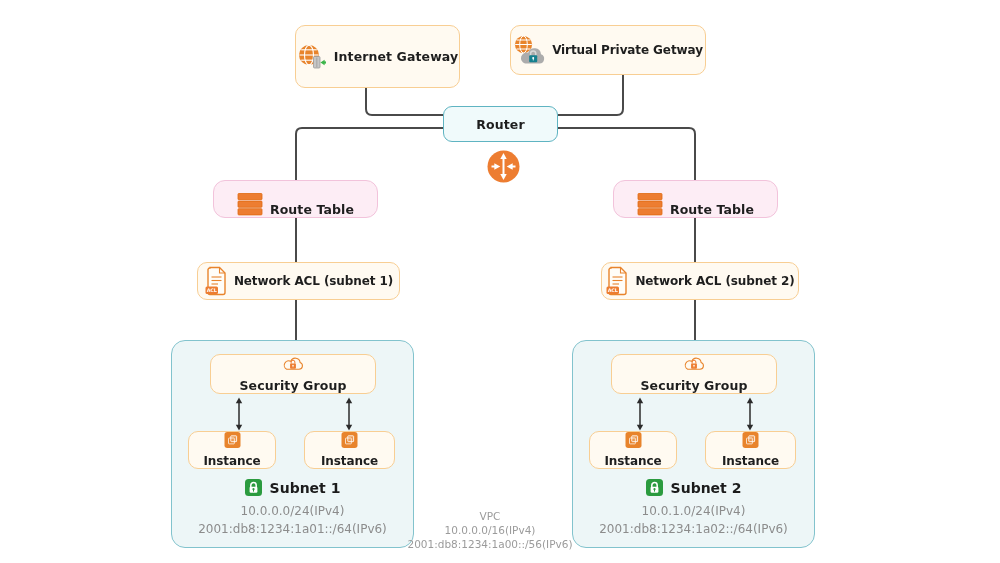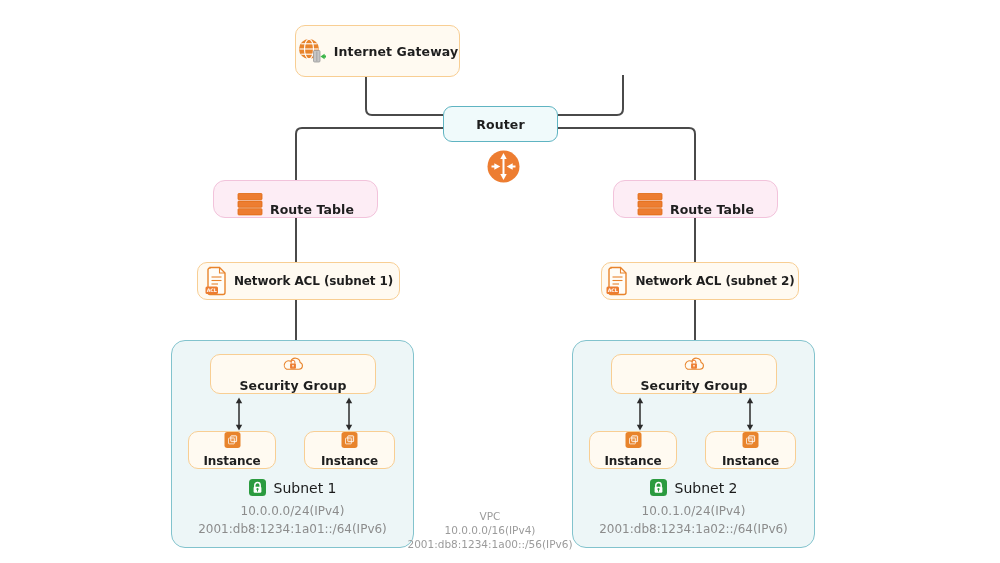--- a/index.html
+++ b/index.html
@@ -11,21 +11,21 @@
   .cream{background:#FFFAF1;border:1.5px solid #F8CE93;border-radius:10px;}
   .pink{background:#FDEDF5;border:1.5px solid #F2C3DB;border-radius:12px;align-items:flex-end;}
   .routerbox{background:#F0FAFB;border:1.6px solid #5FB4C2;border-radius:9px;}
   .lbl{font-size:12.5px;font-weight:700;color:#1e1e1e;white-space:nowrap;letter-spacing:.1px;}
   .lbl.sm{font-size:12px;letter-spacing:-.1px;}
   .subnet{position:absolute;background:#EDF6F7;border:1.6px solid #82C3CD;border-radius:14px;z-index:1;}
   .subnet .node{z-index:2;flex-direction:column;}
   .darrow{position:absolute;z-index:2;}
   .subnet-title{position:absolute;left:0;width:100%;display:flex;align-items:center;
                 justify-content:center;gap:8px;}
-  .subnet-title .name{font-size:14px;font-weight:400;color:#1b1b1b;}
+  .subnet-title .name{font-size:14px;font-weight:700;color:#1b1b1b;}
   .ip{position:absolute;left:0;width:100%;text-align:center;font-size:12px;color:#8C8C8C;
       white-space:nowrap;}
   .vpc-block{position:absolute;left:390px;top:509px;width:200px;text-align:center;z-index:1;}
   .vpc-line{font-size:10.5px;color:#9B9B9B;line-height:14px;white-space:nowrap;}
   .ricon{position:absolute;z-index:2;}
 </style>
 </head>
 <body>
 
 <div class="canvas">
@@ -36,35 +36,50 @@
       <path d="M623 75 L623 109 Q623 115 617 115 L558 115"></path>
       <path d="M443 128 L302 128 Q296 128 296 134 L296 180"></path>
       <path d="M558 128 L689 128 Q695 128 695 134 L695 180"></path>
       <path d="M296 218 L296 262"></path>
       <path d="M296 300 L296 340"></path>
       <path d="M695 218 L695 262"></path>
       <path d="M695 300 L695 340"></path>
     </g>
   </svg>
 
-  <div class="node cream" style="left:295px;top:25px;width:165px;height:52px">
+  <div class="node cream" style="left:295px;top:25px;width:165px;height:63px">
     <svg width="30" height="28" viewBox="0 0 30 28">
       <circle cx="12" cy="12" r="10" fill="#E8842C"></circle>
       <ellipse cx="12" cy="12" rx="4.5" ry="9.8" fill="none" stroke="#fff" stroke-width="1.1"></ellipse>
       <line x1="2.4" y1="12" x2="21.6" y2="12" stroke="#fff" stroke-width="1.1"></line>
       <line x1="4.2" y1="6.8" x2="19.8" y2="6.8" stroke="#fff" stroke-width="1.1"></line>
       <line x1="4.2" y1="17.2" x2="19.8" y2="17.2" stroke="#fff" stroke-width="1.1"></line>
       <rect x="16.5" y="13.5" width="6.5" height="11.5" rx="1" fill="#C6C6C6" stroke="#9a9a9a" stroke-width="0.8"></rect>
       <line x1="19.8" y1="14.5" x2="19.8" y2="24.2" stroke="#9a9a9a" stroke-width="0.8"></line>
       <line x1="29" y1="19.5" x2="26" y2="19.5" stroke="#3CB54A" stroke-width="2.2"></line>
       <path d="M23.4 19.5 l4.2 -2.7 v5.4 Z" fill="#3CB54A"></path>
     </svg>
     <span class="lbl">Internet Gateway</span>
   </div>
 
+  <div class="node cream" style="left:510px;top:25px;width:196px;height:50px">
+    <svg width="32" height="31" viewBox="0 0 32 31">
+      <circle cx="10.5" cy="9.5" r="8.6" fill="#E8842C"></circle>
+      <ellipse cx="10.5" cy="9.5" rx="3.8" ry="8.4" fill="none" stroke="#fff" stroke-width="1"></ellipse>
+      <line x1="2.2" y1="9.5" x2="18.8" y2="9.5" stroke="#fff" stroke-width="1"></line>
+      <line x1="3.6" y1="5" x2="17.4" y2="5" stroke="#fff" stroke-width="1"></line>
+      <line x1="3.6" y1="14" x2="17.4" y2="14" stroke="#fff" stroke-width="1"></line>
+      <path d="M12 28.5 h14.5 a4.8 4.8 0 0 0 1.5 -9.3 a6.6 6.6 0 0 0 -12.8 -1.5 a5.1 5.1 0 0 0 -3.2 10.8 Z" fill="#ACACAC"></path>
+      <path d="M17.6 20.5 v-2 a2.6 2.6 0 0 1 5.2 0 v2" fill="none" stroke="#D8D8D8" stroke-width="1.5"></path>
+      <rect x="16.2" y="20.2" width="8" height="7" rx="1" fill="#15808F"></rect>
+      <circle cx="20.2" cy="23" r="1" fill="#fff"></circle>
+      <rect x="19.8" y="23.3" width="0.9" height="2.1" fill="#fff"></rect>
+    </svg>
+    <span class="lbl sm">Virtual Private Getway</span>
+  </div>
 
   <div class="node routerbox" style="left:443px;top:106px;width:115px;height:36px">
     <span class="lbl">Router</span>
   </div>
 
   <svg class="ricon" style="left:486px;top:149px" width="35" height="35" viewBox="0 0 35 35">
     <circle cx="17.5" cy="17.5" r="16" fill="#ED7D31"></circle>
     <line x1="17.5" y1="8.5" x2="17.5" y2="26.5" stroke="#fff" stroke-width="2"></line>
     <path d="M17.5 4 l-3.2 6 h6.4 Z" fill="#fff"></path>
     <path d="M17.5 31 l-3.2 -6 h6.4 Z" fill="#fff"></path>

